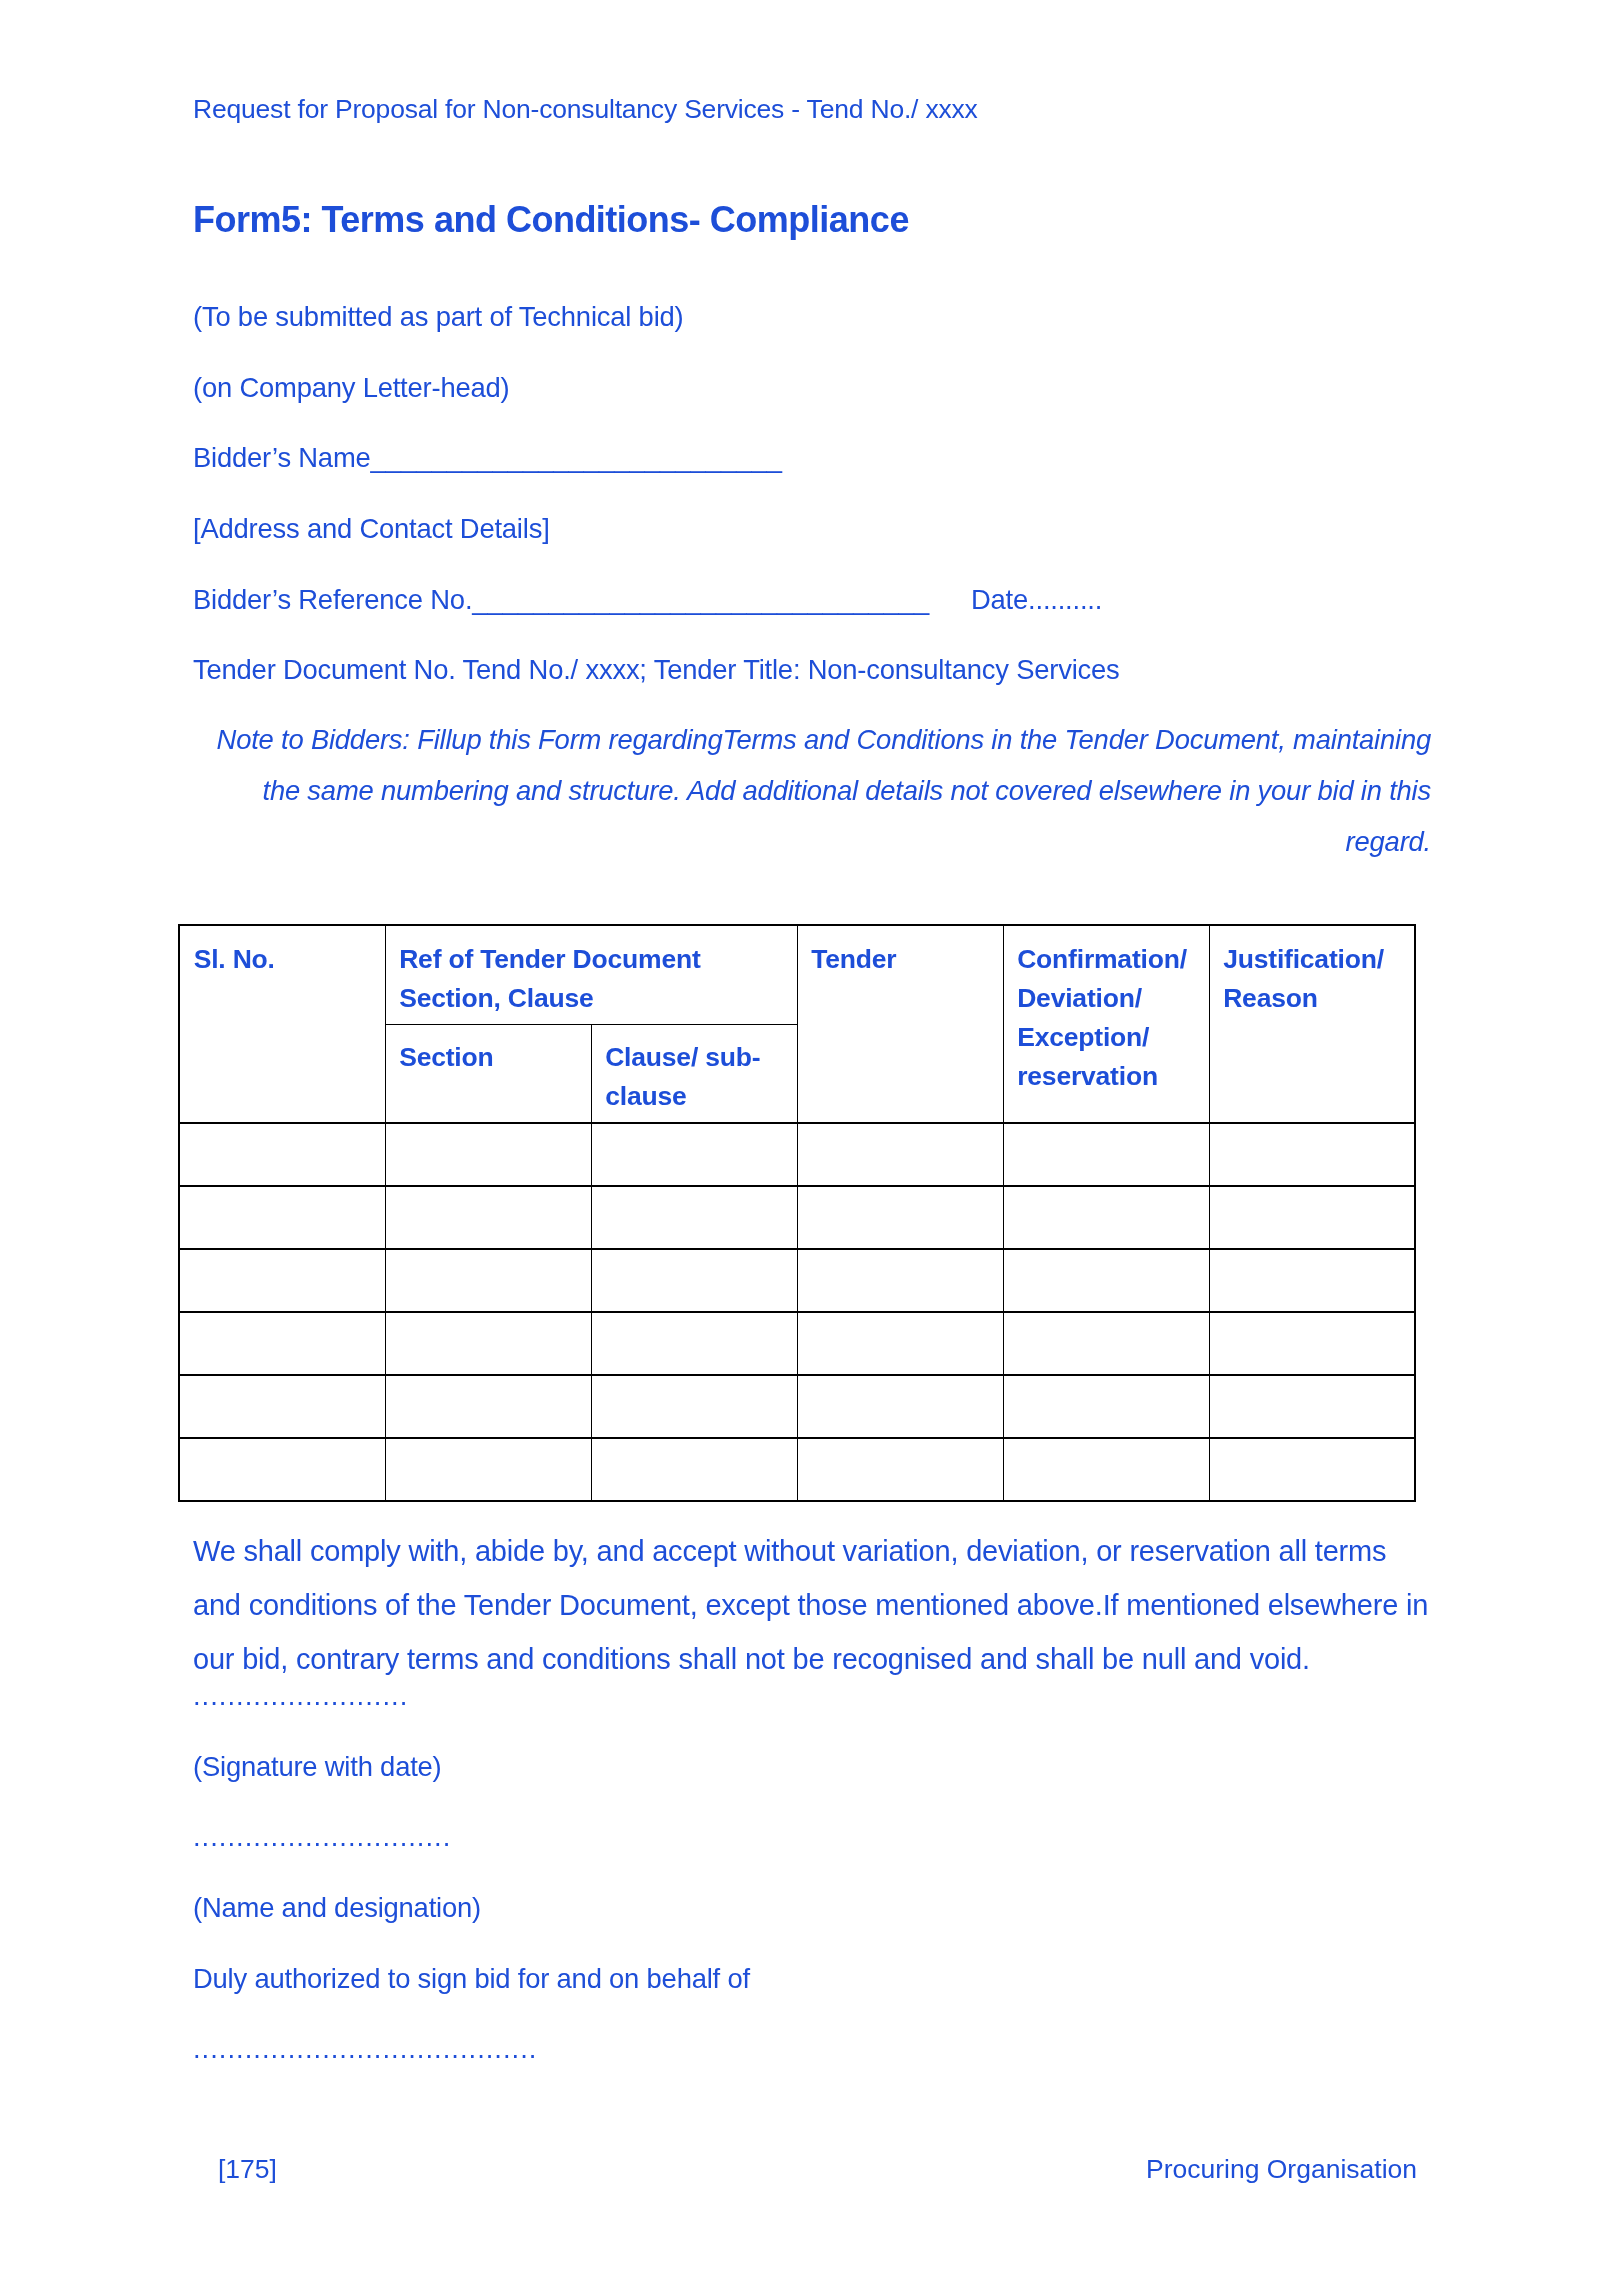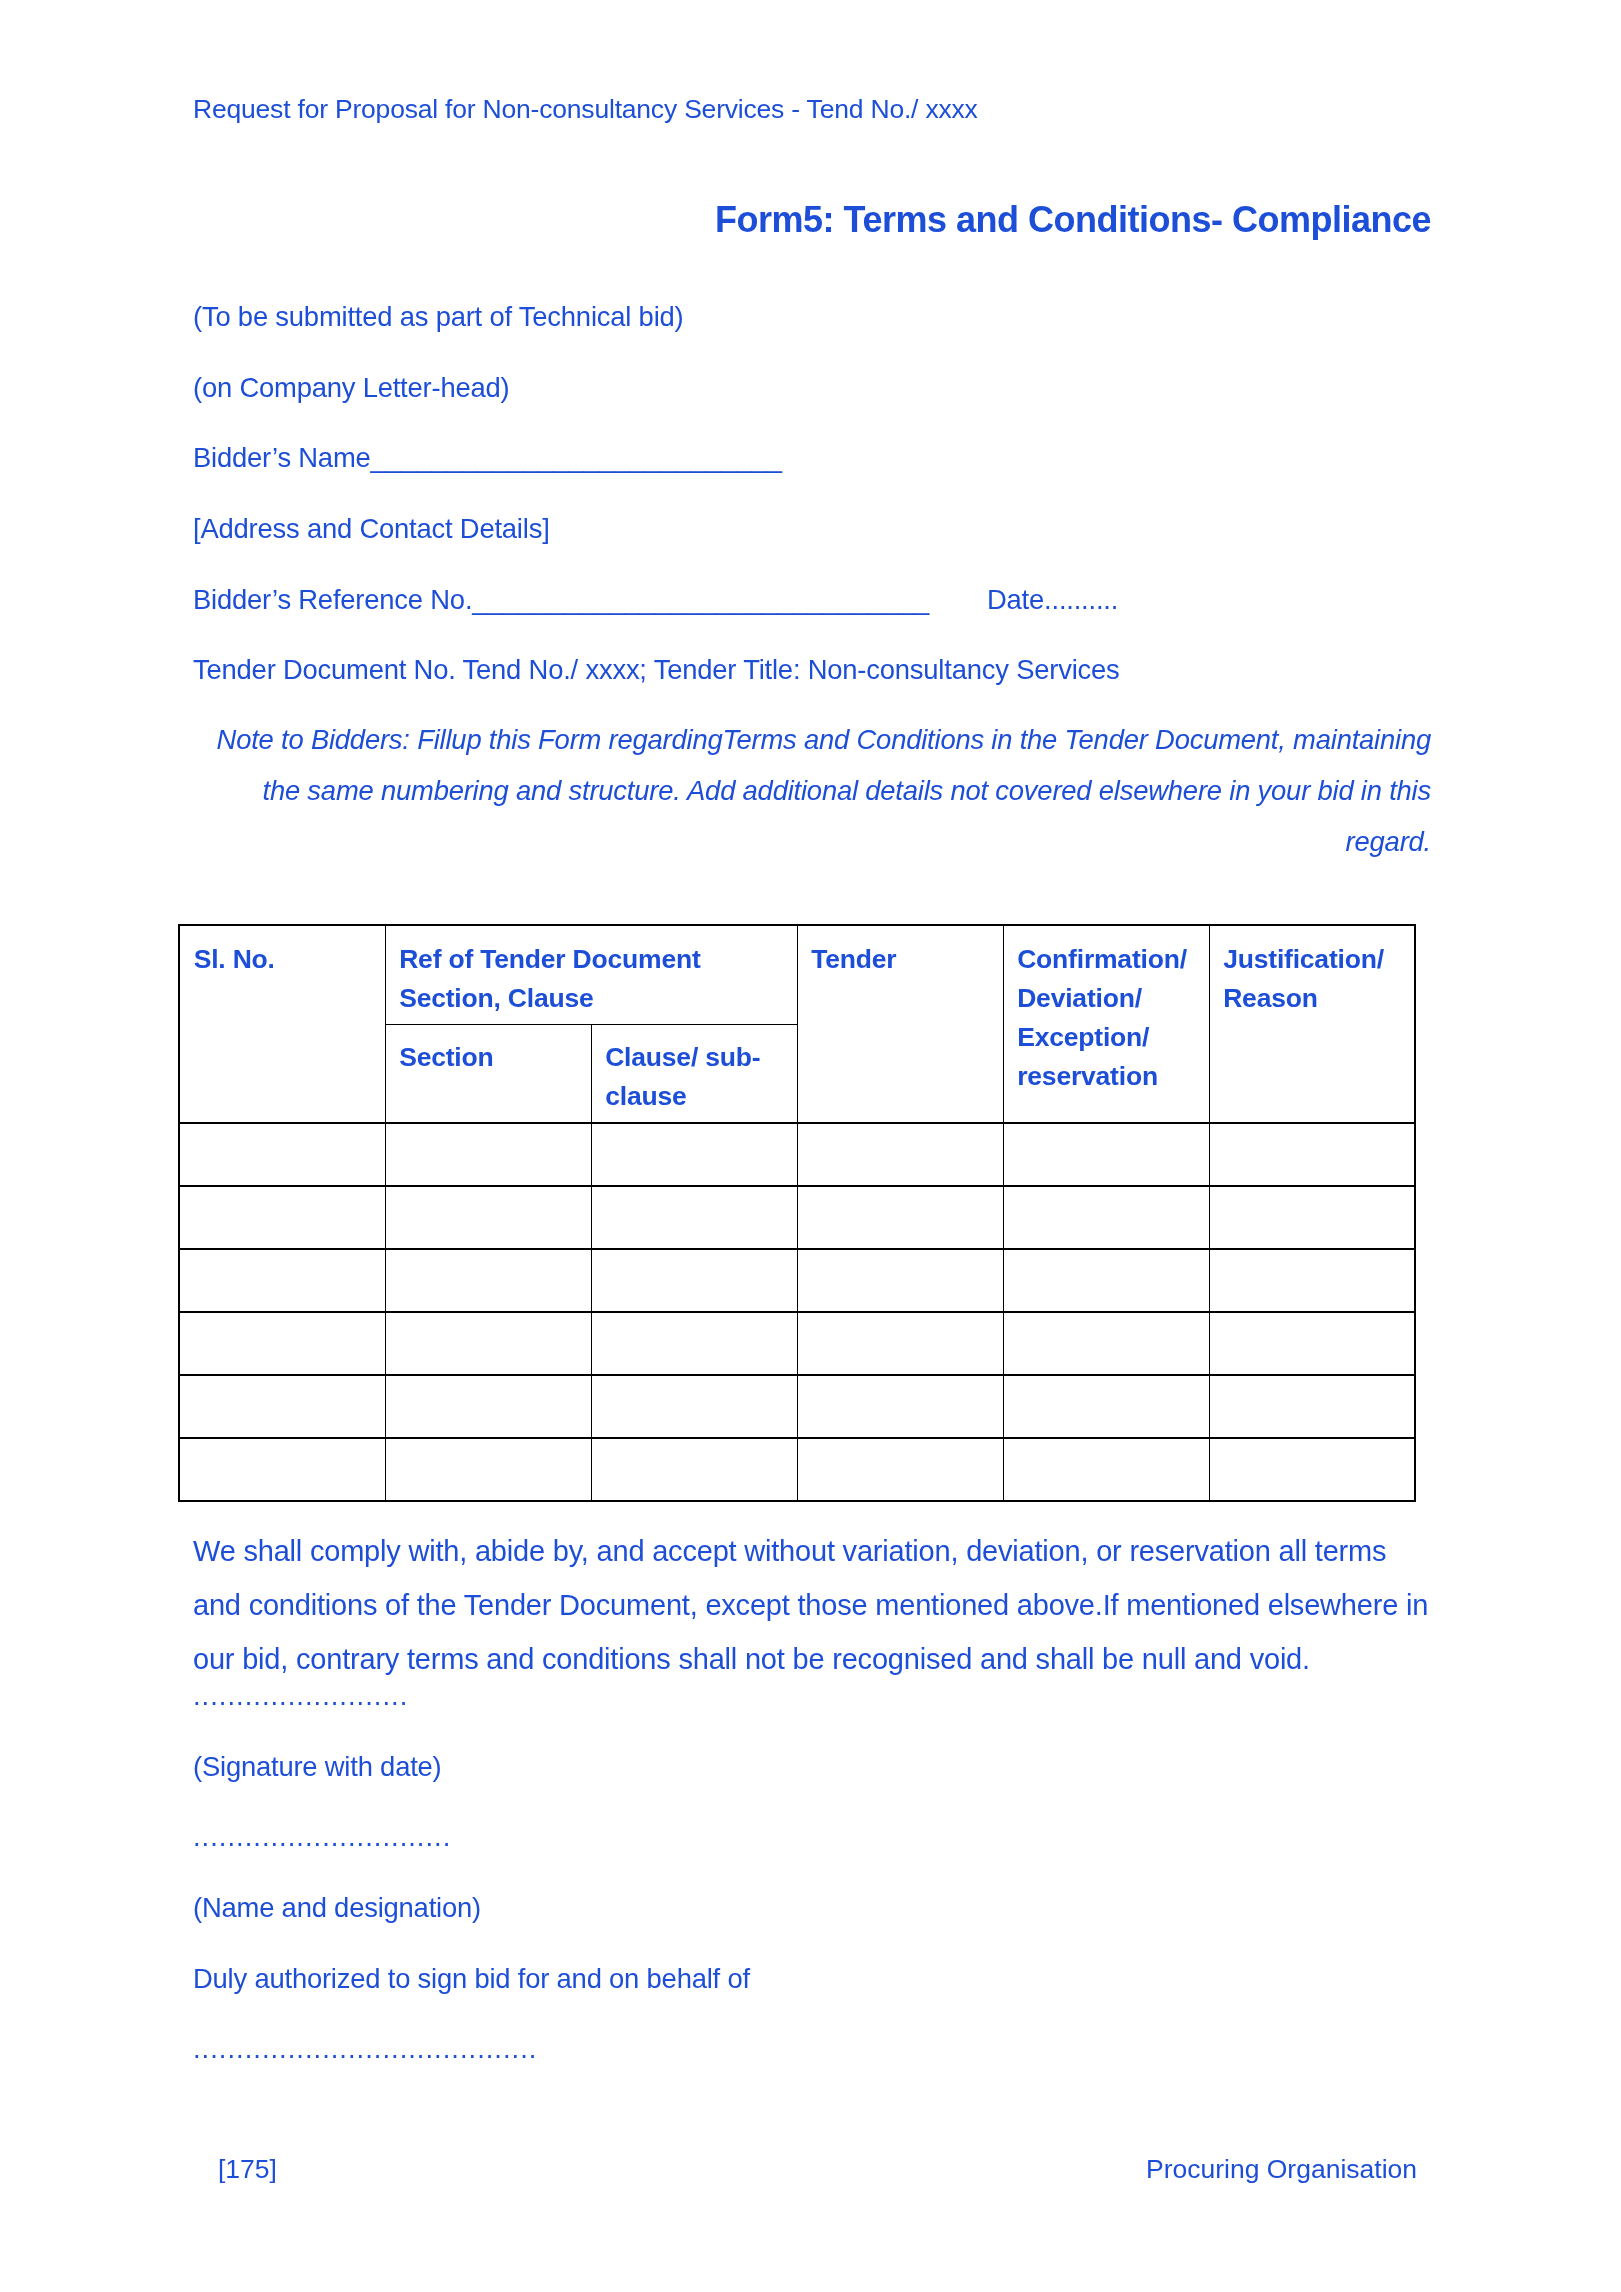--- a/index.html
+++ b/index.html
@@ -12,32 +12,32 @@
     overflow:hidden;
     letter-spacing:-0.2px;
   }
   .abs{position:absolute;}
   .running-header{
     top:90px;left:193px;right:190px;
     font-size:26.5px;line-height:39px;
   }
   .title{
     top:194px;left:193px;width:1238px;
-    text-align:right;
+    text-align:left;
     font-size:36px;font-weight:bold;line-height:51px;
     letter-spacing:-0.5px;
   }
   .intro{
     top:290px;left:193px;width:1238px;
     font-size:27.4px;
   }
   .intro p{margin:0 0 16.7px 0;line-height:54px;}
   .note-para{font-style:italic;line-height:51px !important;text-align:right;}
   .ref-row{position:relative;}
-  .date-label{position:absolute;left:794px;top:0;}
+  .date-label{position:absolute;left:778px;top:0;}
   .fill-line{letter-spacing:0;}
   
   .compliance-table{
     top:924px;left:178px;width:1235px;
     border-collapse:collapse;table-layout:fixed;
     font-size:26.5px;
   }
   .compliance-table col{width:206px;}
   .compliance-table th,.compliance-table td{
     border:1.5px solid #000000;

